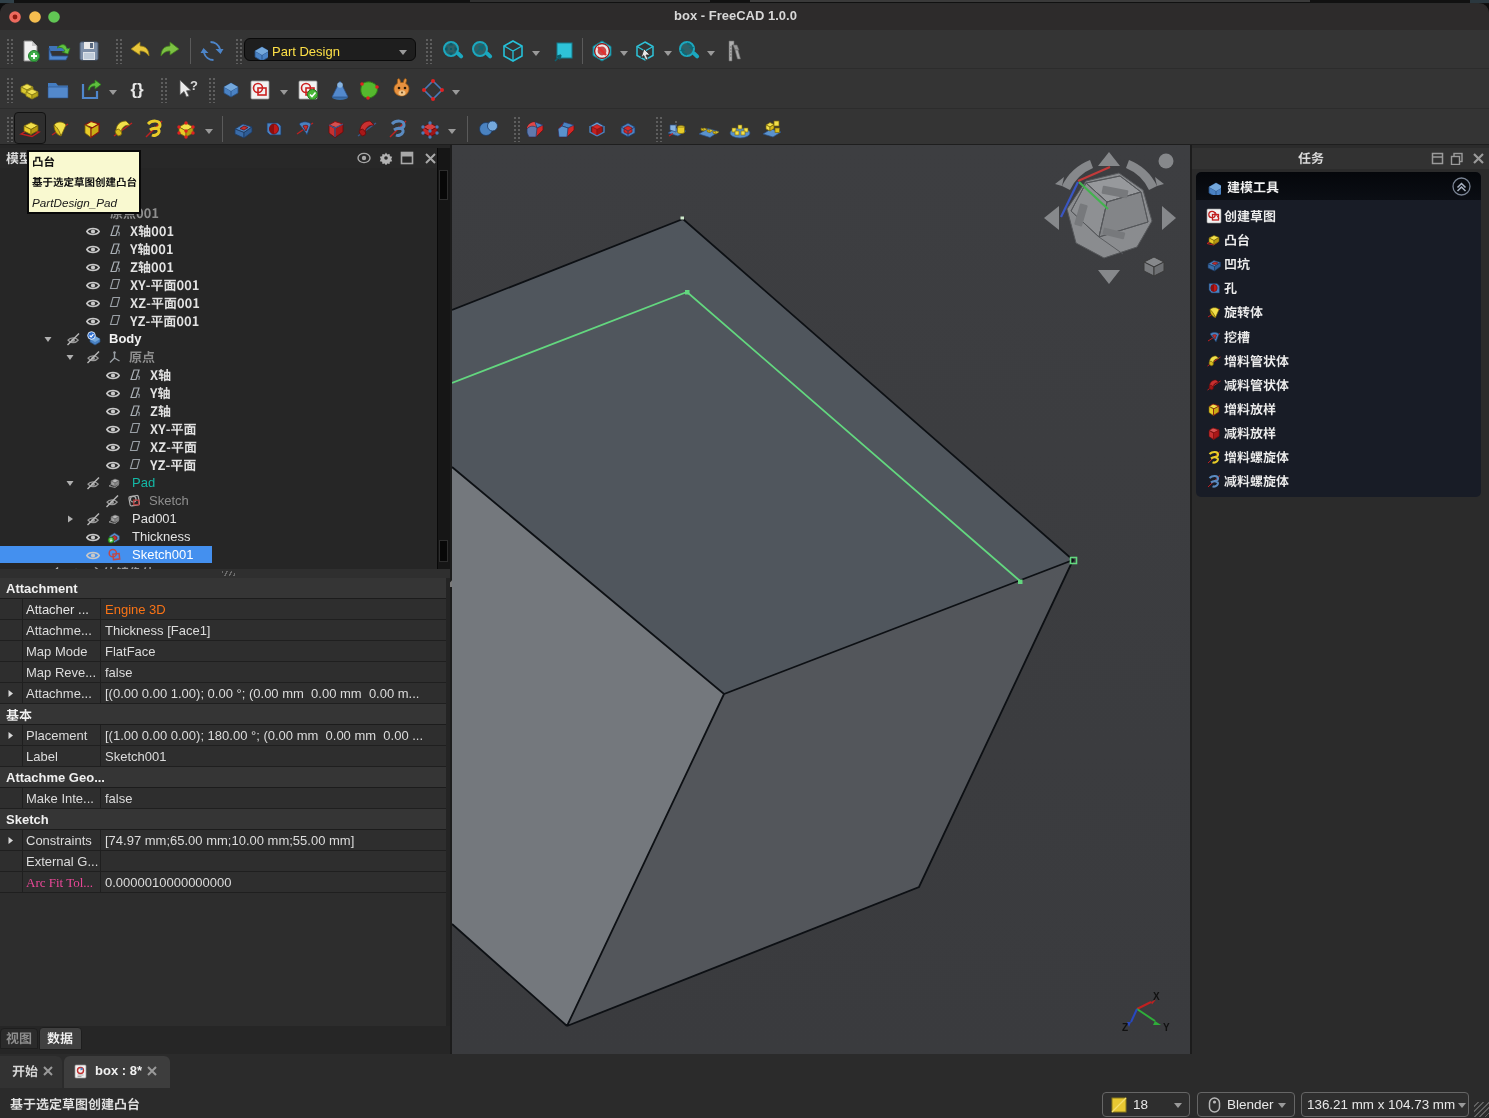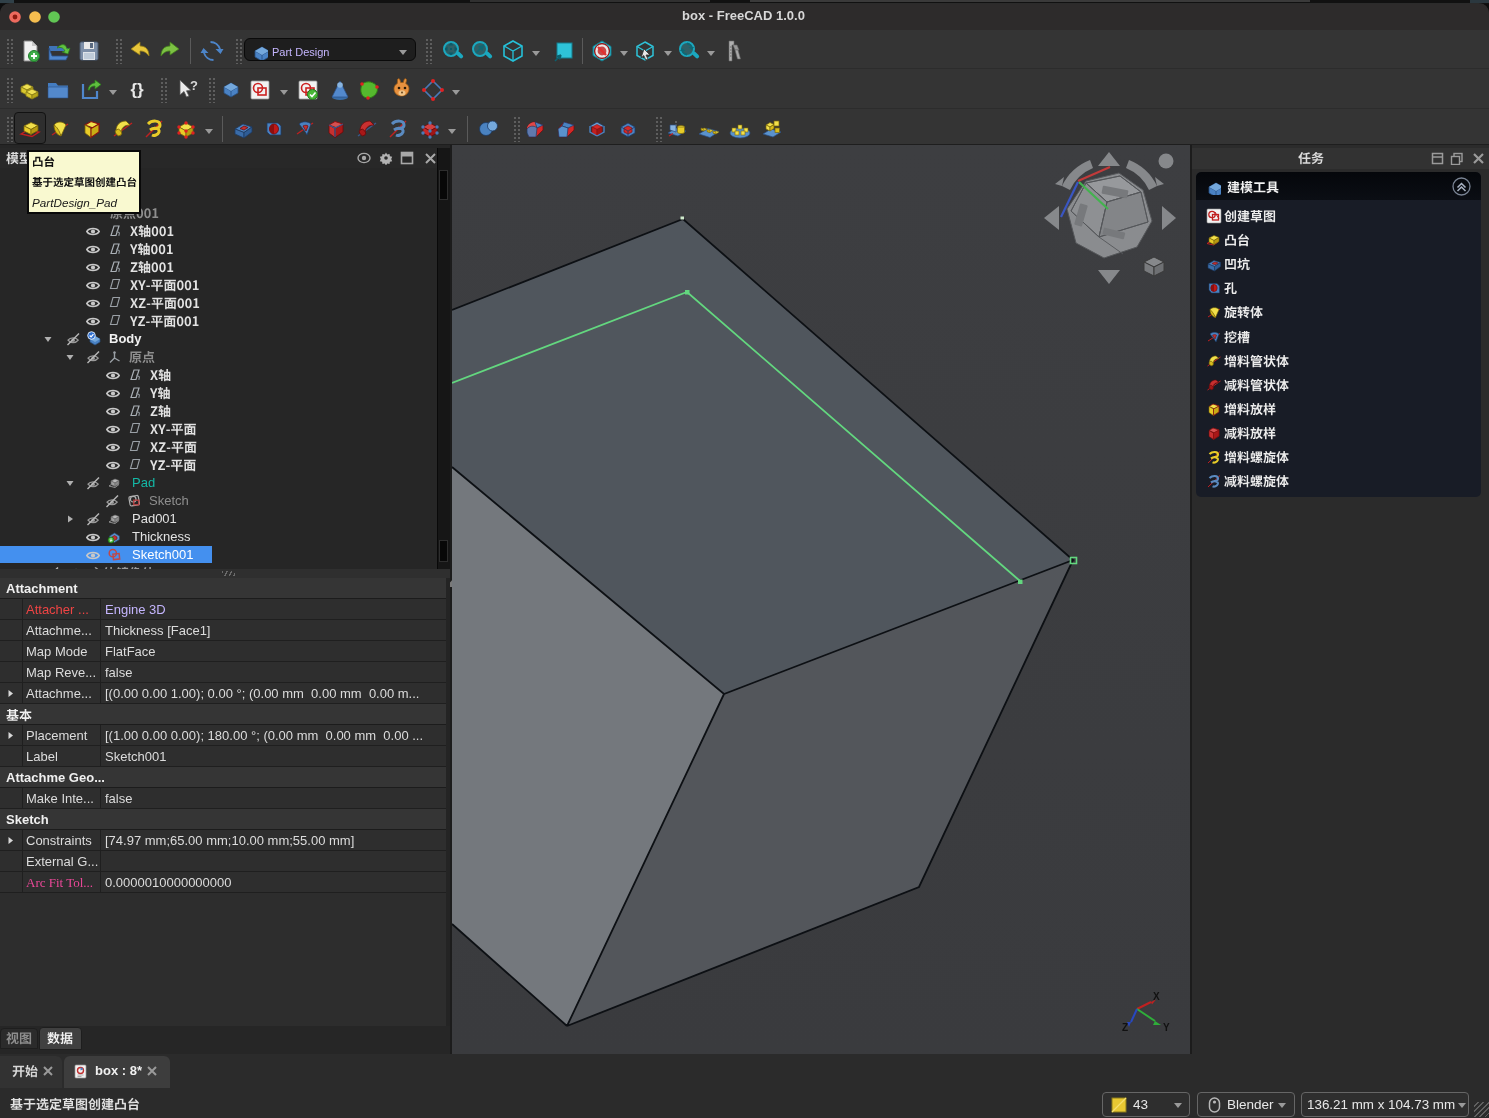--- a/index.html
+++ b/index.html
@@ -70,21 +70,21 @@
       <svg class="abs" style="left:9px;top:10.5px" width="12" height="12">
         <circle cx="6" cy="6" r="5.8" fill="#ed6a5e"></circle>
         <circle cx="6" cy="6" r="2.4" fill="#8c1a10"></circle>
       </svg>
       <svg class="abs" style="left:28.5px;top:10.5px" width="12" height="12">
         <circle cx="6" cy="6" r="5.8" fill="#f5bd4f"></circle>
       </svg>
       <svg class="abs" style="left:48px;top:10.5px" width="12" height="12">
         <circle cx="6" cy="6" r="5.8" fill="#61c554"></circle>
       </svg>
-      <div style="position:absolute;top:6.2px;font-size:13px;color:#d8d8d8;font-weight:700;font-family:'Liberation Sans',sans-serif;white-space:pre;line-height:20px;left:12px;width:1463px;text-align:center">box - FreeCAD 1.0.0</div>
+      <div style="position:absolute;top:6.2px;font-size:13px;color:#d8d8d8;font-weight:700;font-family:'Liberation Sans',sans-serif;white-space:pre;line-height:20px;left:4px;width:1463px;text-align:center">box - FreeCAD 1.0.0</div>
       <div class="abs" style="left:0;top:30px;width:1489px;height:114px;background:#343434"></div>
       <div class="abs" style="left:0;top:144px;width:1489px;height:1px;background:#1e1e1e"></div>
       <div class="abs" style="left:0;top:68px;width:1489px;height:1px;background:#2c2c2c"></div>
       <div class="abs" style="left:0;top:108px;width:1489px;height:1px;background:#2c2c2c"></div>
       <div style="position:absolute;left:6px;top:38px;width:7px;height:26px;background-image:radial-gradient(circle,#5e5e5e 1px,transparent 1.2px);background-size:4px 4px"></div>
       <div style="position:absolute;left:115px;top:38px;width:7px;height:26px;background-image:radial-gradient(circle,#5e5e5e 1px,transparent 1.2px);background-size:4px 4px"></div>
       <div style="position:absolute;left:235px;top:38px;width:7px;height:26px;background-image:radial-gradient(circle,#5e5e5e 1px,transparent 1.2px);background-size:4px 4px"></div>
       <div style="position:absolute;left:425px;top:38px;width:7px;height:26px;background-image:radial-gradient(circle,#5e5e5e 1px,transparent 1.2px);background-size:4px 4px"></div>
       <svg style="position:absolute;left:18.0px;top:39.0px" width="24" height="24" viewBox="0 0 24 24">
         <path d="M6 2 h8 l5 5 v15 H6 Z" fill="#f0f0f0" stroke="#888" stroke-width="1"></path>
@@ -114,21 +114,21 @@
         <path d="M12 3 a9 9 0 0 1 8.5 6 l-3.5 0 5 5 3 -5 -2.6 0 A11 11 0 0 0 12 1 Z" fill="#4c84c8" transform="translate(-1.5 1)"></path>
         <path d="M12 21 a9 9 0 0 1 -8.5 -6 l3.5 0 -5 -5 -3 5 2.6 0 A11 11 0 0 0 12 23 Z" fill="#4c84c8" transform="translate(1.5 -1)"></path>
       </svg>
       <div style="position:absolute;left:190px;top:38px;width:1px;height:26px;background:#5a5a5a"></div>
       <div class="abs" style="left:244px;top:38px;width:172px;height:23px;background:#1e1e1e;border:1px solid #0a0a0a;border-radius:6px"></div>
       <svg style="position:absolute;left:250.0px;top:42.0px" width="18" height="18" viewBox="0 0 18 18">
         <path d="M5 9 L12 5 L19 9 V15 L12 19 L5 15 Z" fill="#4a82c4" stroke="#274f80" stroke-width="0.8"></path>
         <path d="M5 9 L12 13 L19 9 M12 13 V19" stroke="#274f80" stroke-width="0.8" fill="none"></path>
         <path d="M12 5 L19 9 L12 13 L5 9 Z" fill="#74a8dc"></path>
       </svg>
-      <div style="position:absolute;top:41.9px;font-size:11px;color:#c4b5fd;font-weight:400;font-family:'Liberation Sans',sans-serif;white-space:pre;line-height:20px;left:272.0px">Part Design</div>
+      <div style="position:absolute;top:41.9px;font-size:13px;color:#fde047;font-weight:400;font-family:'Liberation Sans',sans-serif;white-space:pre;line-height:20px;left:272.0px">Part Design</div>
       <svg style="position:absolute;left:398.0px;top:48.0px" width="10" height="8" viewBox="0 0 10 8">
         <path d="M1 2 L9 2 L5 7 Z" fill="#9a9a9a"></path>
       </svg>
       <svg style="position:absolute;left:441.0px;top:39.0px" width="24" height="24" viewBox="0 0 24 24">
         <circle cx="10" cy="10" r="7" fill="#29b4c8" fill-opacity="0.35" stroke="#1ba8bf" stroke-width="2"></circle>
         <path d="M10 3.5 l2.6 3 h-5.2 Z M10 16.5 l2.6 -3 h-5.2 Z M3.5 10 l3 -2.6 v5.2 Z M16.5 10 l-3 -2.6 v5.2 Z M9 9 h2 v2 h-2 Z" fill="#0b5a68"></path>
         <rect x="14.5" y="13.5" width="8" height="4" rx="2" transform="rotate(45 18 16)" fill="#1ba8bf"></rect>
       </svg>
       <svg style="position:absolute;left:470.0px;top:39.0px" width="24" height="24" viewBox="0 0 24 24">
         <circle cx="10" cy="10" r="7" fill="#29b4c8" fill-opacity="0.35" stroke="#1ba8bf" stroke-width="2"></circle>
@@ -768,22 +768,22 @@
       <div class="abs" style="left:222px;top:571px;width:13px;height:5px;background:repeating-linear-gradient(115deg,#6a6a6a 0 1.5px,transparent 1.5px 4px)"></div>
       <svg class="abs" style="left:446px;top:569px" width="16" height="18">
         <path d="M0 18 L16 0 H16 V18 Z" fill="#7a7a7a"></path>
       </svg>
       <div class="abs" style="left:0;top:578px;width:450px;height:448px;background:#2d2d2d"></div>
       <div class="abs" style="left:0;top:578px;width:446px;height:21px;background:#353535;border-bottom:1px solid #1c1c1c"></div>
       <div style="position:absolute;top:579.2px;font-size:13px;color:#f0f0f0;font-weight:700;font-family:'Liberation Sans',sans-serif;white-space:pre;line-height:20px;left:6.0px">Attachment</div>
       <div class="abs" style="left:0;top:599px;width:446px;height:21px;background:#2e2e2e;border-bottom:1px solid #1f1f1f"></div>
       <div class="abs" style="left:22px;top:599px;width:1px;height:21px;background:#1f1f1f"></div>
       <div class="abs" style="left:100px;top:599px;width:1px;height:21px;background:#1f1f1f"></div>
-      <div style="position:absolute;top:600.2px;font-size:13px;color:#ef4444;font-weight:400;font-family:'Liberation Sans',sans-serif;white-space:pre;line-height:20px;left:26.0px">Attacher ...</div>
-      <div class="abs" style="left:105px;top:600.2px;width:338px;overflow:hidden;font-size:13px;color:#c4b5fd;white-space:pre;line-height:19px">Engine 3D</div>
+      <div style="position:absolute;top:600.2px;font-size:13px;color:#e5e5e5;font-weight:400;font-family:'Liberation Sans',sans-serif;white-space:pre;line-height:20px;left:26.0px">Attacher ...</div>
+      <div class="abs" style="left:105px;top:600.2px;width:338px;overflow:hidden;font-size:13px;color:#f97316;white-space:pre;line-height:19px">Engine 3D</div>
       <div class="abs" style="left:0;top:620px;width:446px;height:21px;background:#2e2e2e;border-bottom:1px solid #1f1f1f"></div>
       <div class="abs" style="left:22px;top:620px;width:1px;height:21px;background:#1f1f1f"></div>
       <div class="abs" style="left:100px;top:620px;width:1px;height:21px;background:#1f1f1f"></div>
       <div style="position:absolute;top:621.2px;font-size:13px;color:#dcdcdc;font-weight:400;font-family:'Liberation Sans',sans-serif;white-space:pre;line-height:20px;left:26.0px">Attachme...</div>
       <div class="abs" style="left:105px;top:621.2px;width:338px;overflow:hidden;font-size:13px;color:#dcdcdc;white-space:pre;line-height:19px">Thickness [Face1]</div>
       <div class="abs" style="left:0;top:641px;width:446px;height:21px;background:#2e2e2e;border-bottom:1px solid #1f1f1f"></div>
       <div class="abs" style="left:22px;top:641px;width:1px;height:21px;background:#1f1f1f"></div>
       <div class="abs" style="left:100px;top:641px;width:1px;height:21px;background:#1f1f1f"></div>
       <div style="position:absolute;top:642.2px;font-size:13px;color:#dcdcdc;font-weight:400;font-family:'Liberation Sans',sans-serif;white-space:pre;line-height:20px;left:26.0px">Map Mode</div>
       <div class="abs" style="left:105px;top:642.2px;width:338px;overflow:hidden;font-size:13px;color:#dcdcdc;white-space:pre;line-height:19px">FlatFace</div>
@@ -897,21 +897,21 @@
             <use href="#gr5EFA" x="7000"></use>
             <use href="#gr51F8" x="8000"></use>
             <use href="#gr53F0" x="9000"></use>
           </g>
         </svg></div>
       <div class="abs" style="left:1102px;top:1092px;width:88px;height:25px;background:#2e2e2e;border:1px solid #666;border-radius:4px"></div>
       <svg style="position:absolute;left:1111.0px;top:1096.5px" width="16" height="16" viewBox="0 0 16 16">
         <rect x="1" y="1" width="14" height="14" fill="#e8c832" stroke="#8a7a1a"></rect>
         <path d="M1 15 L15 1" stroke="#f5e070" stroke-width="1.2"></path>
       </svg>
-      <div style="position:absolute;top:1094.9px;font-size:13.5px;color:#e8e8e8;font-weight:400;font-family:'Liberation Sans',sans-serif;white-space:pre;line-height:20px;left:1133.0px">43</div>
+      <div style="position:absolute;top:1094.9px;font-size:13.5px;color:#e8e8e8;font-weight:400;font-family:'Liberation Sans',sans-serif;white-space:pre;line-height:20px;left:1133.0px">18</div>
       <svg style="position:absolute;left:1173.0px;top:1101.0px" width="10" height="8" viewBox="0 0 10 8">
         <path d="M1 2 L9 2 L5 7 Z" fill="#9a9a9a"></path>
       </svg>
       <div class="abs" style="left:1197px;top:1092px;width:98px;height:25px;background:#2e2e2e;border:1px solid #666;border-radius:4px"></div>
       <svg style="position:absolute;left:1207.5px;top:1096.5px" width="13" height="16" viewBox="0 0 13 16">
         <rect x="1.5" y="1" width="10" height="14" rx="5" fill="none" stroke="#b8b8b8" stroke-width="1.5"></rect>
         <circle cx="6.5" cy="5" r="1.6" fill="#b8b8b8"></circle>
       </svg>
       <div style="position:absolute;top:1094.9px;font-size:13.5px;color:#e8e8e8;font-weight:400;font-family:'Liberation Sans',sans-serif;white-space:pre;line-height:20px;left:1227.0px">Blender</div>
       <svg style="position:absolute;left:1277.0px;top:1101.0px" width="10" height="8" viewBox="0 0 10 8">

